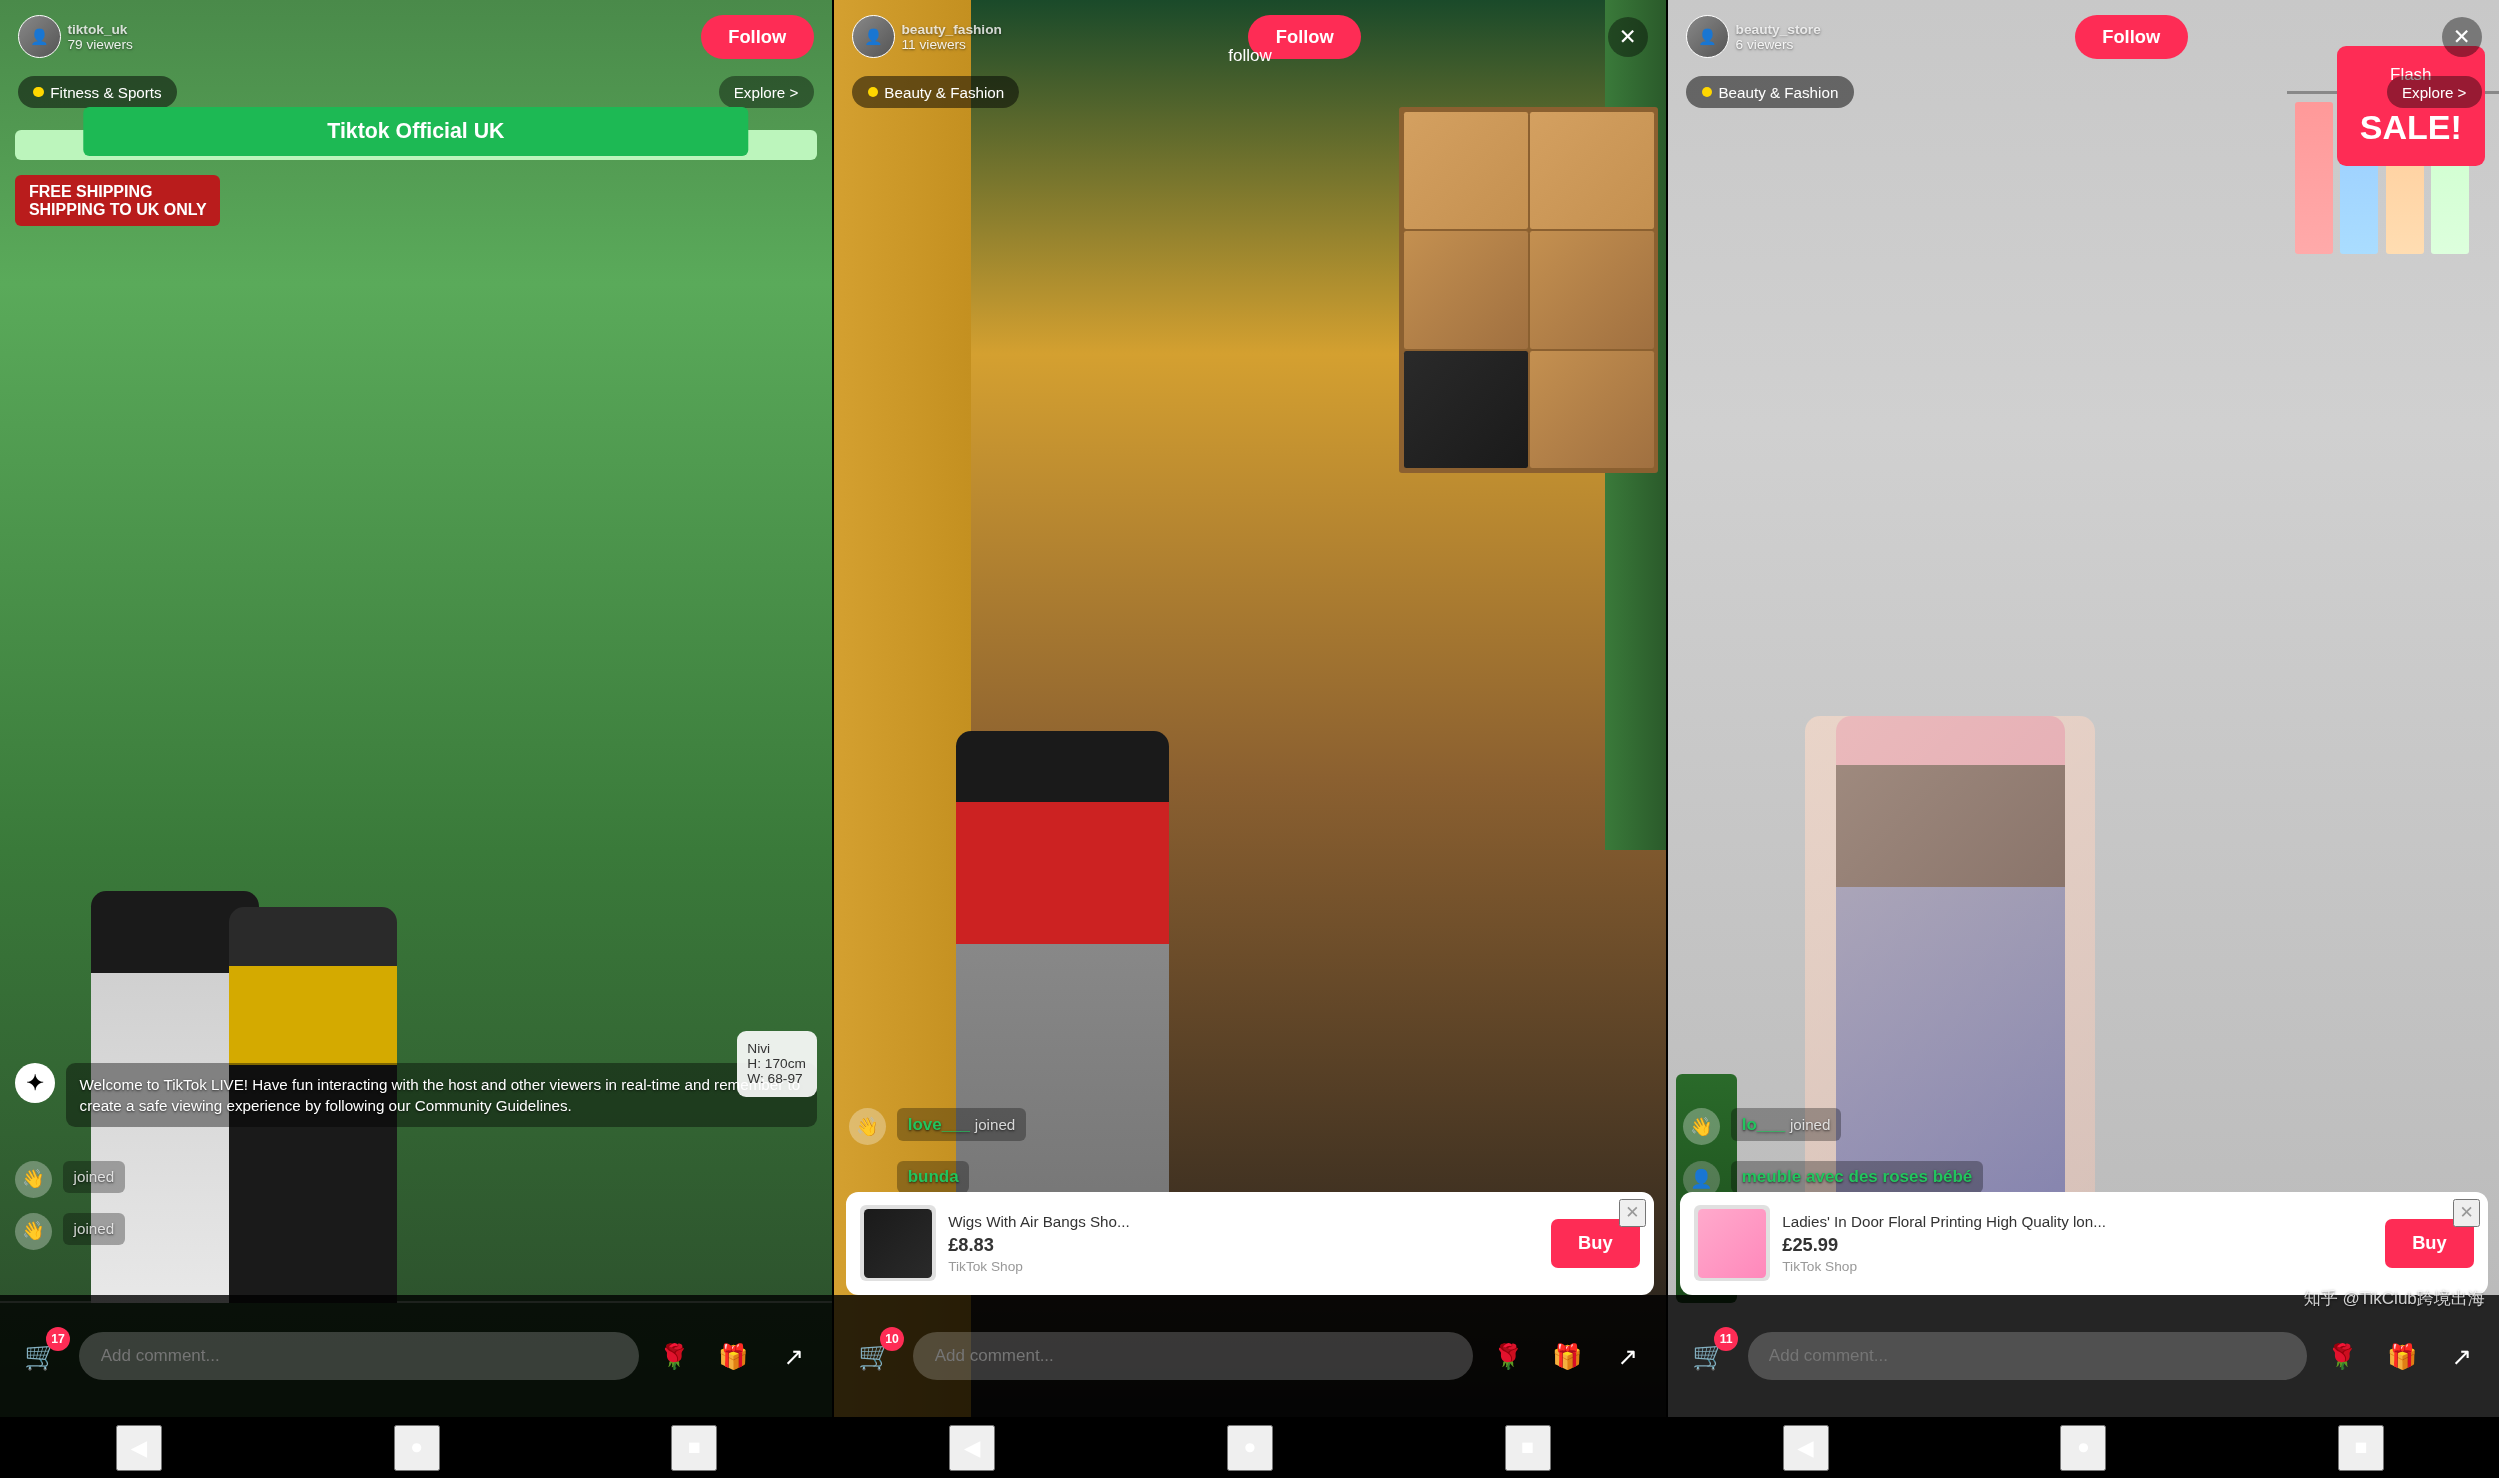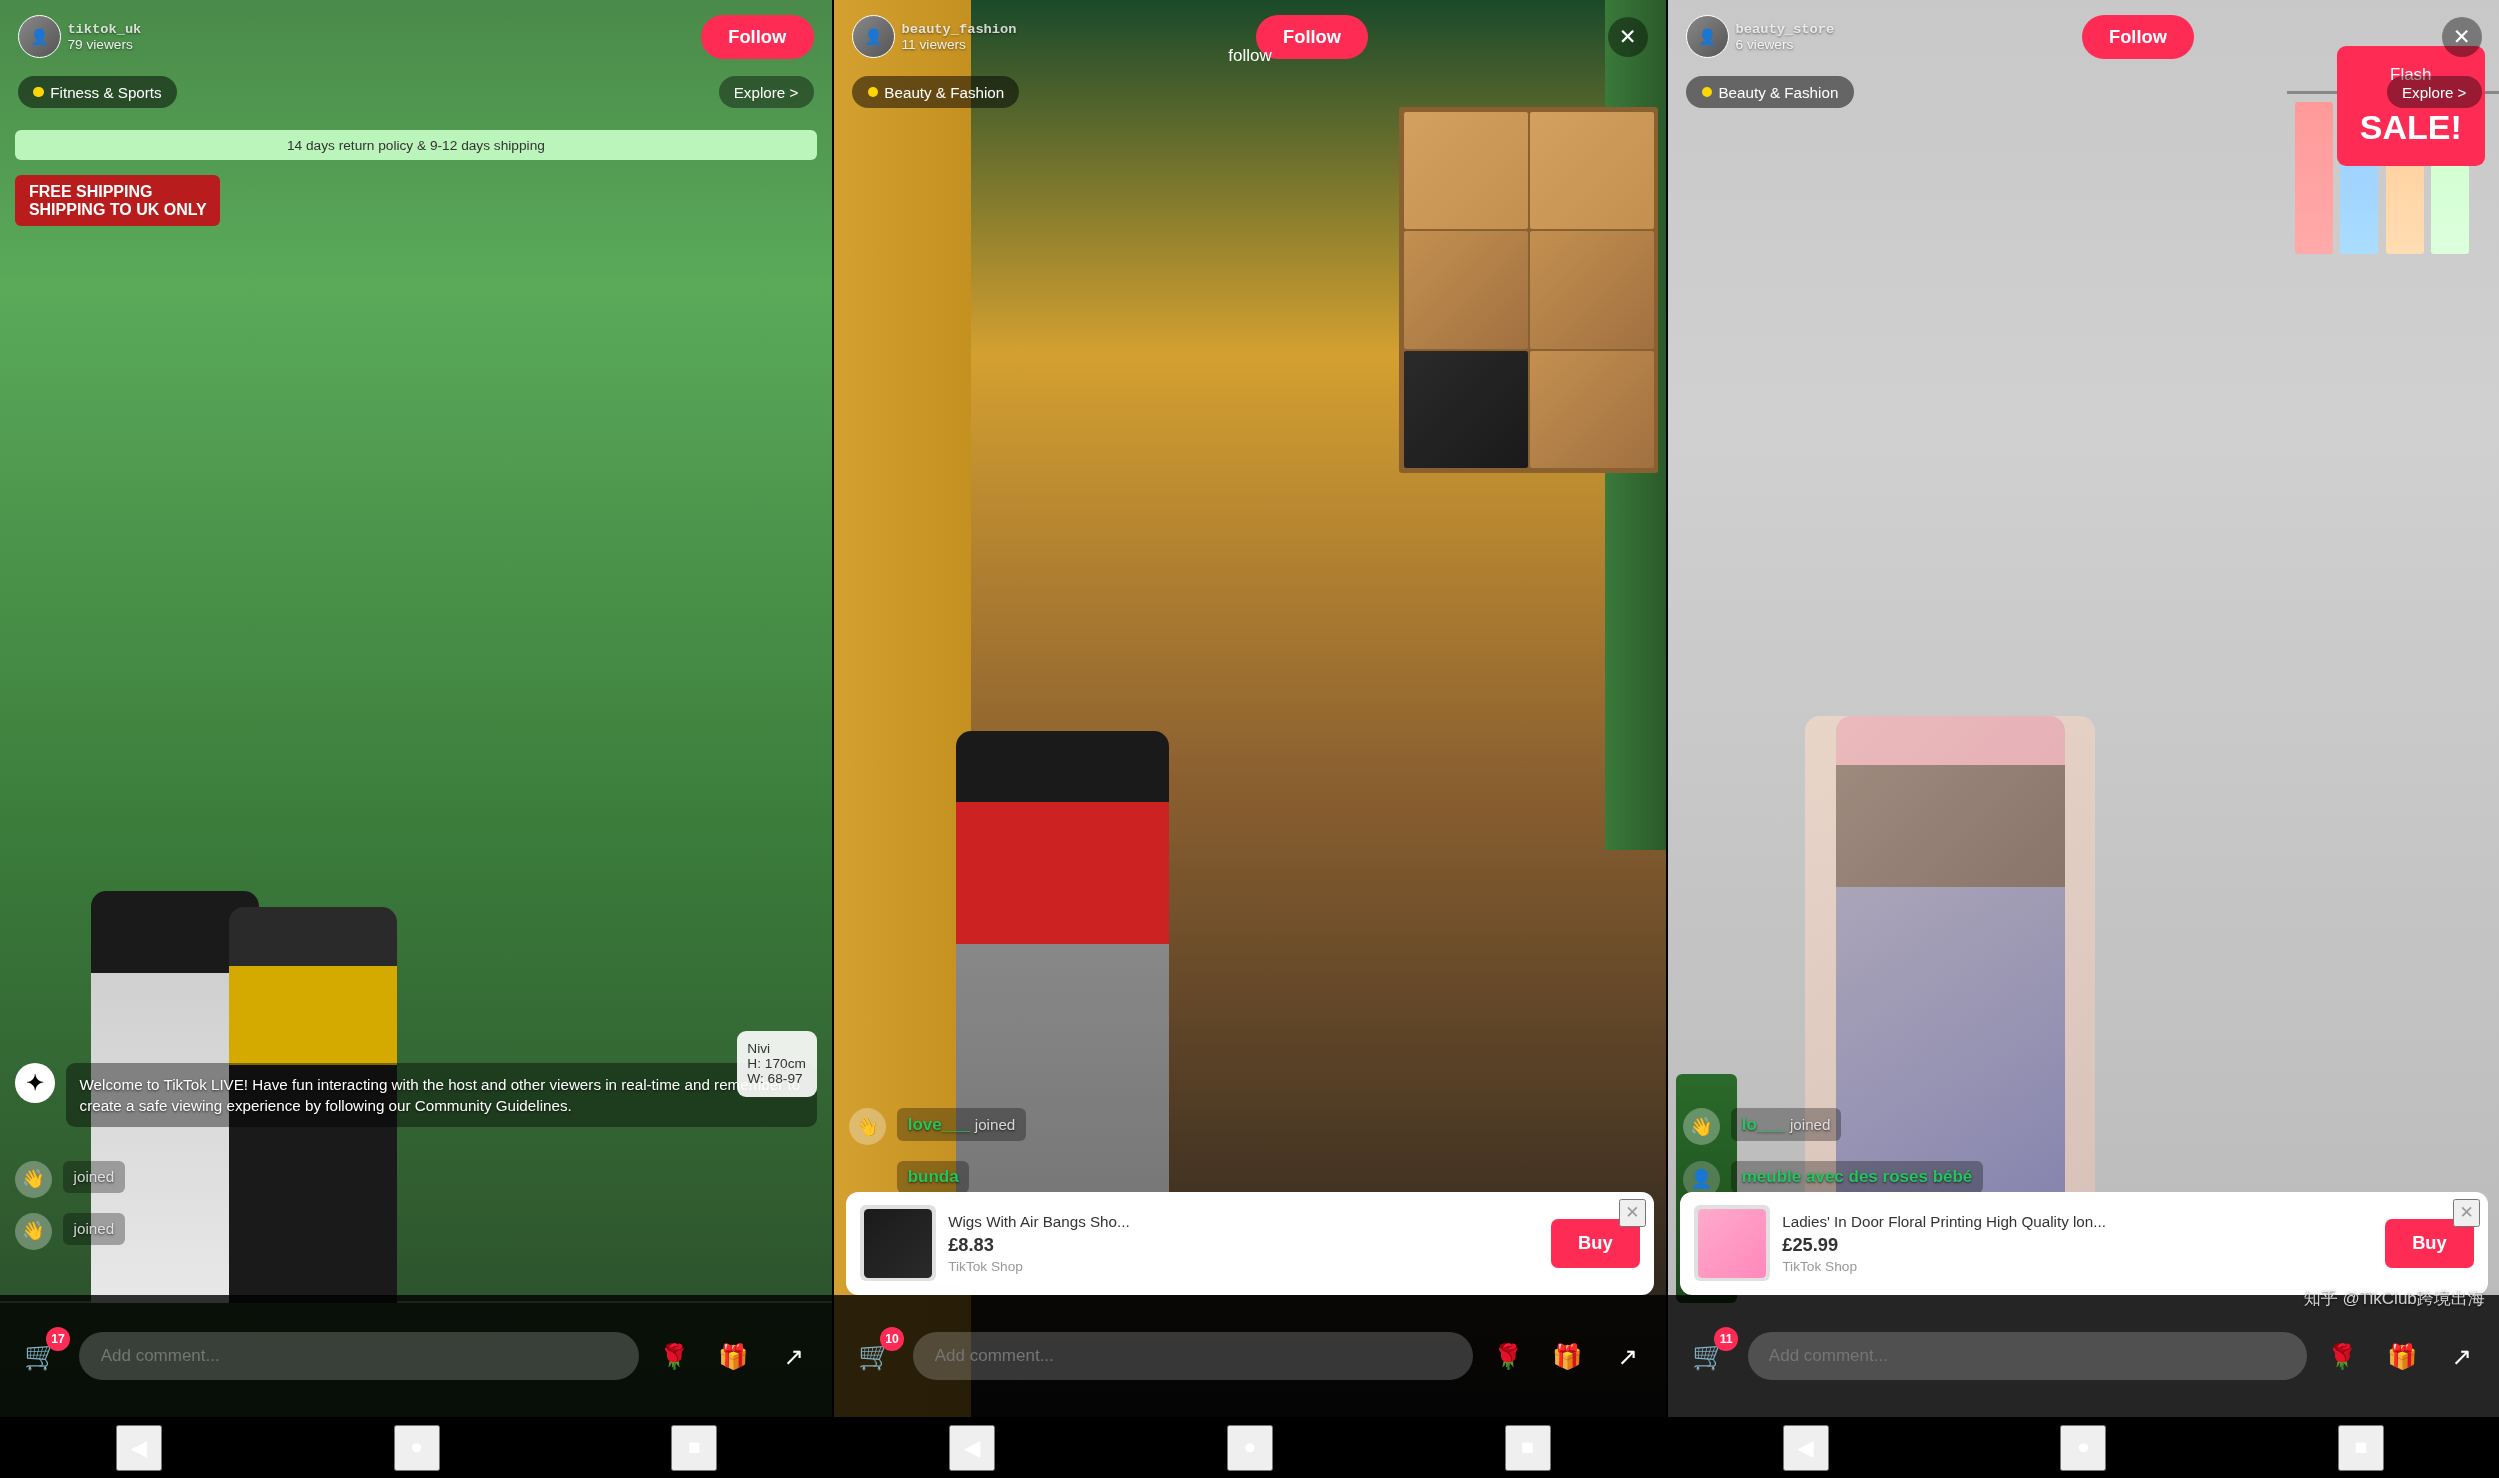--- a/index.html
+++ b/index.html
@@ -78,21 +78,20 @@
     .viewers-info {
       display: flex;
       flex-direction: column;
     }
 
     .username-text {
       color: #fff;
       font-size: 17px;
       font-weight: 600;
       text-shadow: 0 0.8px 2.3px rgba(0,0,0,0.5);
-      font-family: Liberation Mono, monospace;
     }
 
     .viewers-count {
       color: rgba(255,255,255,0.9);
       font-size: 13.7px;
       text-shadow: 0 0.8px 2.3px rgba(0,0,0,0.5);
     }
 
     .follow-btn {
       background: #fe2c55;
@@ -558,20 +557,23 @@
       <span class="category-dot"></span>
       <span>Fitness &amp; Sports</span>
     </div>
 
     <button class="explore-btn">Explore &gt;</button>
 
     <div class="shipping-banner">
       <span>14 days return policy &amp; 9-12 days shipping</span>
     </div>
 
+    <div class="tiktok-banner">
+      <span>Tiktok Official UK</span>
+    </div>
 
     <div class="free-shipping-tag">
       <span style="white-space:pre-line;">FREE SHIPPING
 SHIPPING TO UK ONLY</span>
     </div>
 
     <div class="size-card">
       <span style="white-space:pre-line;font-size:13.7px;">Nivi
 H: 170cm
 W: 68-97</span>

